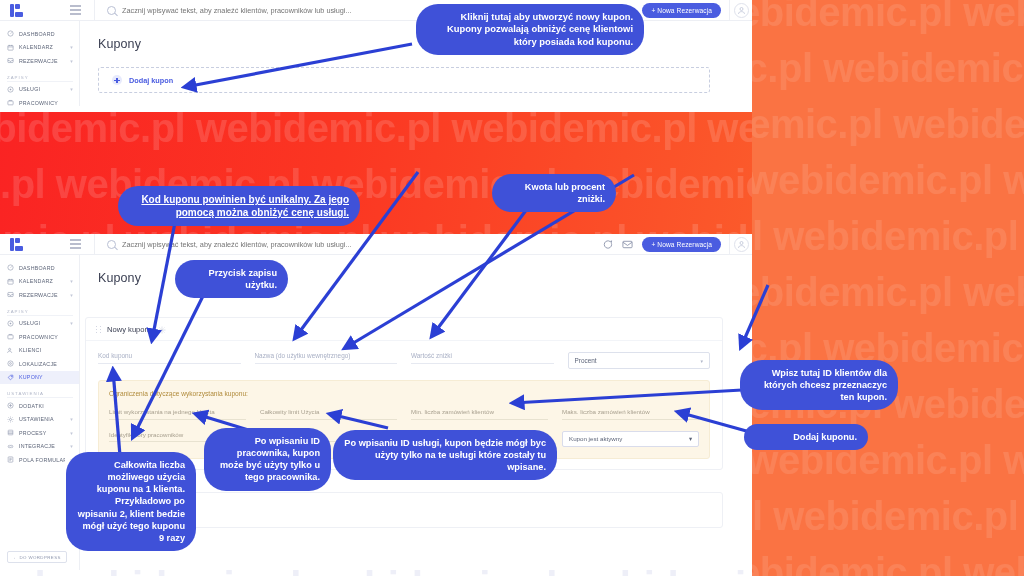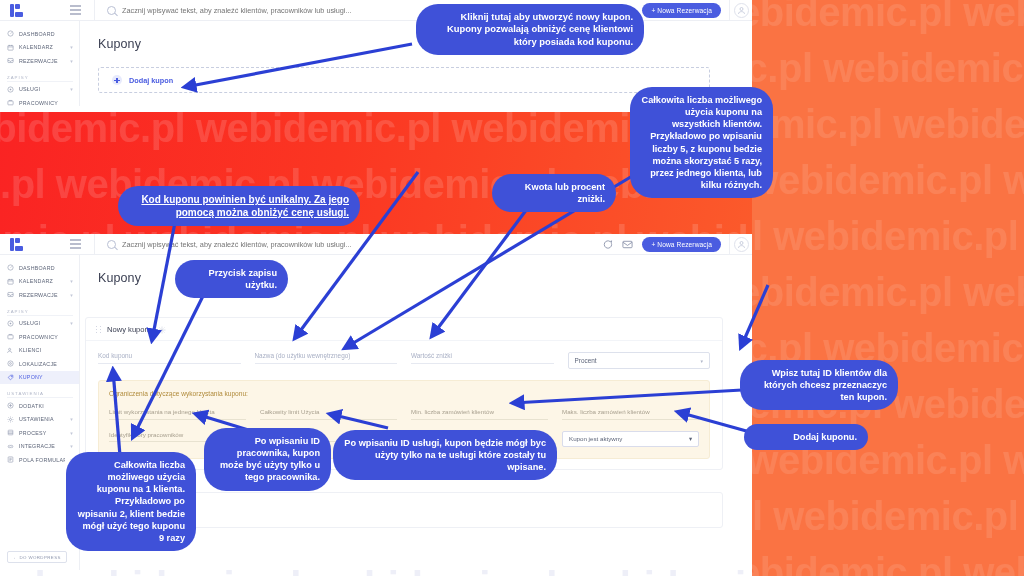--- a/index.html
+++ b/index.html
@@ -682,21 +682,20 @@
       <path d="M255,432 L196,414"></path>
 
       <path d="M388,428 L330,414"></path>
 
       <path d="M120,456 L113,370"></path>
     </g>
   </svg>
 
   <div class="callout" style="left:416px; top:4px; width:228px; font-size:9.4px;">Kliknij tutaj aby utworzyć nowy kupon. Kupony pozwalają obniżyć cenę klientowi który posiada kod kuponu.</div>
 
-  <div class="callout" style="left:630px; top:87px; width:143px; font-size:9.2px;">Całkowita liczba możliwego użycia kuponu na wszystkich klientów. Przykładowo po wpisaniu liczby 5, z kuponu bedzie można skorzystać 5 razy, przez jednego klienta, lub kilku różnych.</div>
 
   <div class="callout" style="left:118px; top:186px; width:242px; font-size:10px;text-decoration:underline;">Kod kuponu powinien być unikalny. Za jego pomocą można obniżyć cenę usługi.</div>
 
 
   <div class="callout" style="left:492px; top:174px; width:124px; font-size:9.2px;">Kwota lub procent zniżki.</div>
 
   <div class="callout" style="left:175px; top:260px; width:113px; font-size:9.2px;">Przycisk zapisu użytku.</div>
 
 
   <div class="callout" style="left:740px; top:360px; width:158px; font-size:9.2px;">Wpisz tutaj ID klientów dla których chcesz przeznaczyc ten kupon.</div>

